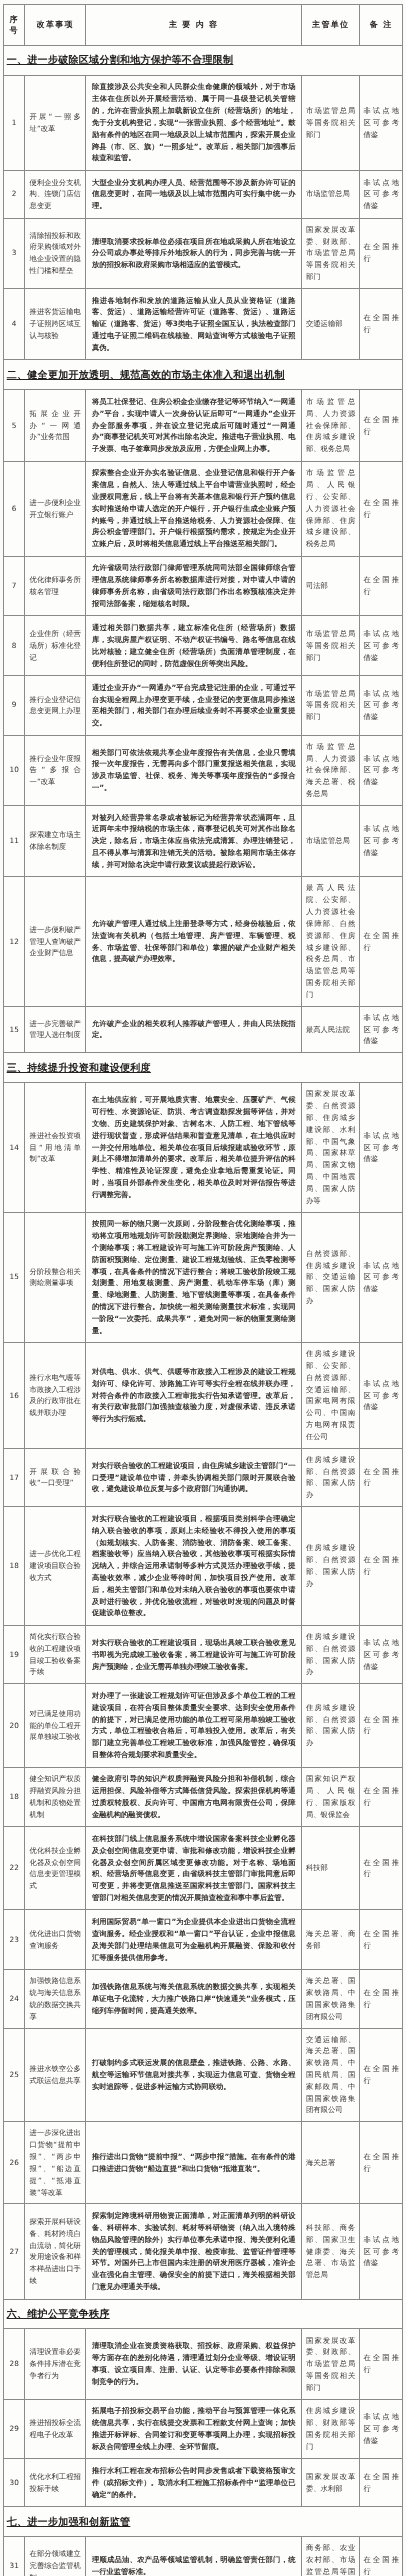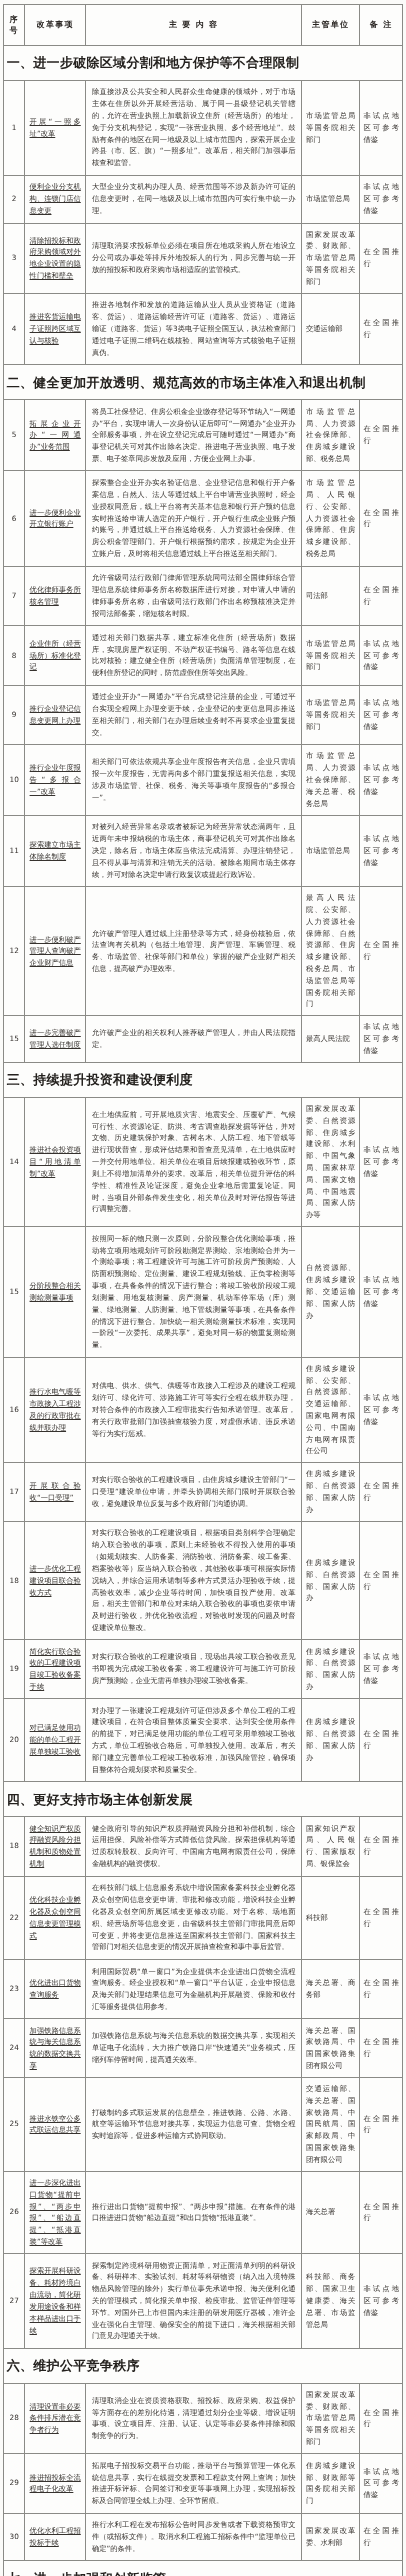--- a/index.html
+++ b/index.html
@@ -4,25 +4,25 @@
 <style>
   html,body{margin:0;padding:0;background:#fbfbf9;}
   body{width:406px;font-family:"DejaVu Sans","Liberation Sans",sans-serif;color:#332f2c;}
   .page{padding:3.8px 3.2px 5.1px 3.2px;}
   table{border-collapse:collapse;width:400px;table-layout:fixed;background:#fdfdfc;}
   table,td,th{border:0.6px solid #8a8a86;}
   table{border-top:1.3px solid #6b6b67;border-bottom:1.9px solid #55514d;}
   th{font-size:8px;font-weight:bold;padding:9px 1.3px;text-align:center;letter-spacing:1.3px;color:#2b2724;}
   td{font-size:7.3px;line-height:1.62;vertical-align:middle;padding:5.7px 3.8px;}
   td.num{text-align:center;padding:3.8px 0.6px;}
-  td.item{text-align:justify;padding:5.1px 4.4px;color:#36322e;text-decoration:underline;}
-  td.content{text-align:justify;padding:5.7px 5.7px;color:#36322e;}
+  td.item{text-align:justify;padding:5.1px 4.4px;color:#36322e;}
+  td.content{text-align:justify;padding:5.7px 5.7px;color:#36322e;font-weight:bold;}
   td.dept{text-align:justify;padding:5.1px 3.8px;color:#36322e;}
   td.note{text-align:justify;padding:5.1px 3.2px;color:#36322e;}
-  td.section{font-weight:bold;font-size:13px;padding:6.4px 2.5px;color:#24211e;letter-spacing:0.3px;}
+  td.section{font-weight:bold;font-size:10px;padding:6.4px 2.5px;color:#24211e;letter-spacing:0.3px;text-decoration:underline;}
 </style>
 </head>
 <body>
 
 <div class="page">
   <table>
     <colgroup>
       <col style="width:21px">
         <col style="width:61px">
         <col style="width:216px">
@@ -182,23 +182,20 @@
           <td class="note">非试点地区可参考借鉴</td>
         </tr>
         <tr>
           <td class="num">20</td>
           <td class="item">对已满足使用功能的单位工程开展单独竣工验收</td>
           <td class="content">对办理了一张建设工程规划许可证但涉及多个单位工程的工程建设项目，在符合项目整体质量安全要求、达到安全使用条件的前提下，对已满足使用功能的单位工程可采用单独竣工验收方式，单位工程验收合格后，可单独投入使用。改革后，有关部门建立完善单位工程竣工验收标准，加强风险管控，确保项目整体符合规划要求和质量安全。</td>
           <td class="dept">住房城乡建设部、自然资源部、国家人防办</td>
           <td class="note">在全国推行</td>
         </tr>
         <tr>
-          <td colspan="5" class="section">四、更好支持市场主体创新发展</td>
-        </tr>
-        <tr>
           <td class="num">18</td>
           <td class="item">健全知识产权质押融资风险分担机制和质物处置机制</td>
           <td class="content">健全政府引导的知识产权质押融资风险分担和补偿机制，综合运用担保、风险补偿等方式降低信贷风险。探索担保机构等通过质权转股权、反向许可、中国南方电网有限责任公司，保障金融机构的融资债权。</td>
           <td class="dept">国家知识产权局、人民银行、国家版权局、银保监会</td>
           <td class="note">在全国推行</td>
         </tr>
         <tr>
           <td class="num">22</td>
           <td class="item">优化科技企业孵化器及众创空间信息变更管理模式</td>
           <td class="content">在科技部门线上信息服务系统中增设国家备案科技企业孵化器及众创空间信息变更申请、审批和修改功能，增设科技企业孵化器及众创空间所属区域变更修改功能。对于名称、场地面积、经营场所等信息变更，由省级科技主管部门审批同意后即可变更，并将变更信息推送至国家科技主管部门。国家科技主管部门对相关信息变更的情况开展抽查检查和事中事后监管。</td>

